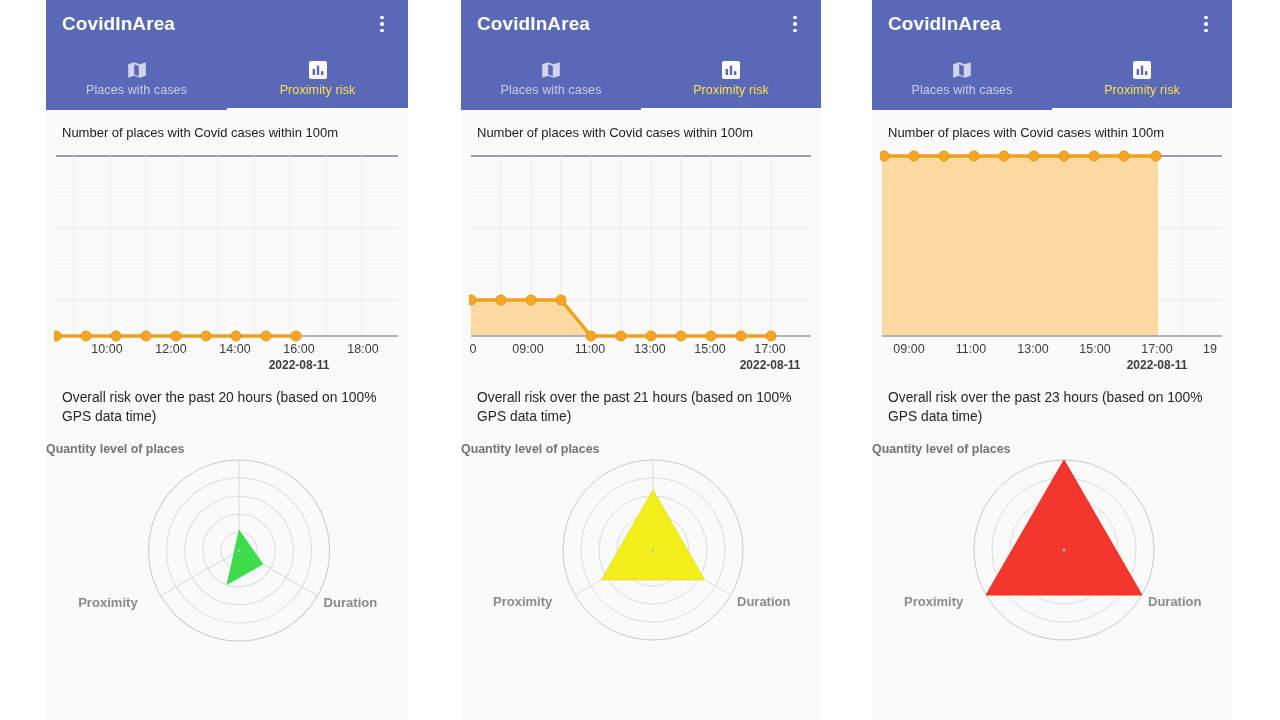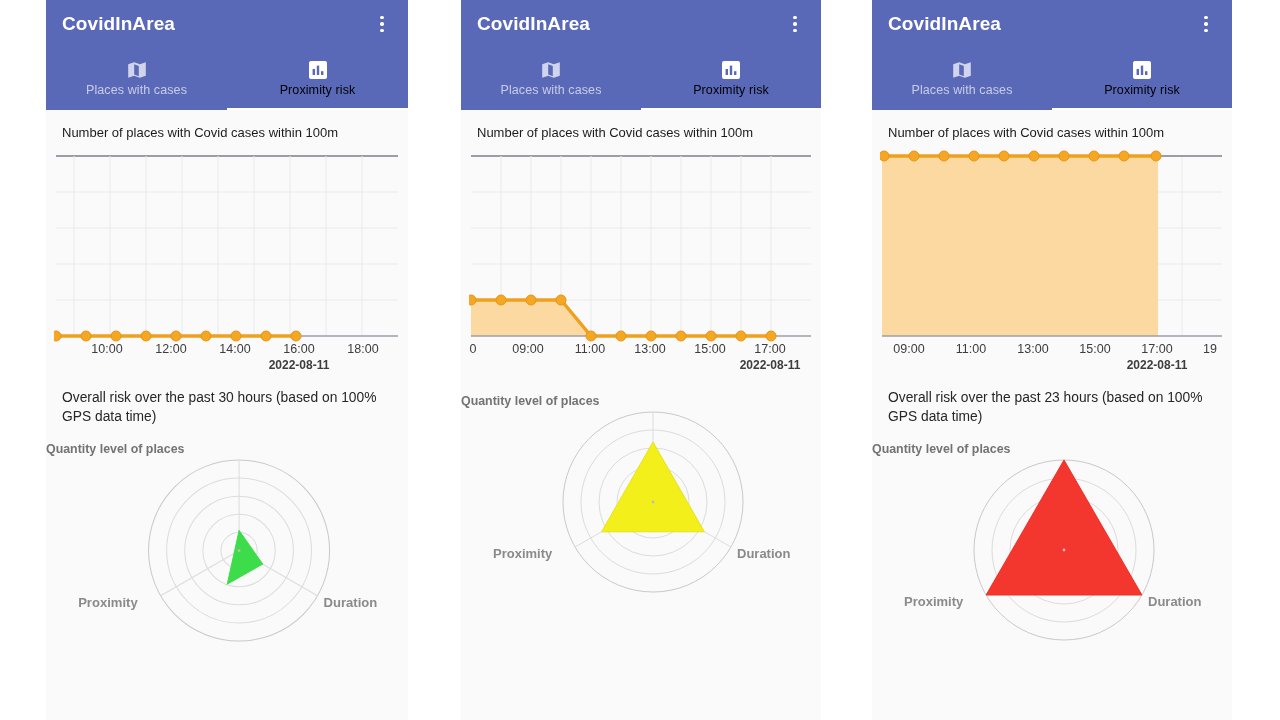--- a/index.html
+++ b/index.html
@@ -59,21 +59,21 @@
     display: flex; flex-direction: column;
     align-items: center; justify-content: center;
     position: relative;
     cursor: pointer;
   }
   .tab .tab-label {
     font-size: 12.5px;
     color: rgba(255,255,255,.66);
     letter-spacing: .1px;
   }
-  .tab.active .tab-label { color: #000000; }
+  .tab.active .tab-label { color: #fde047; }
   .tab .tab-ico { opacity: .72; }
   .tab.active .tab-ico { opacity: 1; }
   .tab-underline {
     position: absolute; left: 0; right: 0; bottom: 0;
     height: 2.5px; background: #ffffff;
   }
 
   
   .card-title {
     font-size: 13px;
@@ -198,21 +198,21 @@
           <text class="tick-label" x="53" y="205" text-anchor="middle">10:00</text>
           <text class="tick-label" x="117" y="205" text-anchor="middle">12:00</text>
           <text class="tick-label" x="181" y="205" text-anchor="middle">14:00</text>
           <text class="tick-label" x="245" y="205" text-anchor="middle">16:00</text>
           <text class="tick-label" x="309" y="205" text-anchor="middle">18:00</text>
           <text class="tick-sub" x="245" y="221" text-anchor="middle">2022-08-11</text>
         </g>
       </svg>
     </div>
 
-    <div class="risk-text">Overall risk over the past 30 hours (based on 100% GPS data time)</div>
+    <div class="risk-text">Overall risk over the past 20 hours (based on 100% GPS data time)</div>
 
     <div class="radar-title">Quantity level of places</div>
     <div class="radar-wrap">
       <svg class="radar-svg" viewBox="0 0 340 205">
         <g fill="none" stroke="#dcdcdc">
           <circle cx="182" cy="92" r="90" stroke="#c9c9c9"></circle>
           <circle cx="182" cy="92" r="72"></circle>
           <circle cx="182" cy="92" r="54"></circle>
           <circle cx="182" cy="92" r="36"></circle>
           <circle cx="182" cy="92" r="18"></circle>
@@ -306,20 +306,21 @@
           <text class="tick-label" x="59" y="205" text-anchor="middle">09:00</text>
           <text class="tick-label" x="121" y="205" text-anchor="middle">11:00</text>
           <text class="tick-label" x="181" y="205" text-anchor="middle">13:00</text>
           <text class="tick-label" x="241" y="205" text-anchor="middle">15:00</text>
           <text class="tick-label" x="301" y="205" text-anchor="middle">17:00</text>
           <text class="tick-sub" x="301" y="221" text-anchor="middle">2022-08-11</text>
         </g>
       </svg>
     </div>
 
+    <div class="risk-text">Overall risk over the past 21 hours (based on 100% GPS data time)</div>
 
     <div class="radar-title">Quantity level of places</div>
     <div class="radar-wrap">
       <svg class="radar-svg" viewBox="0 0 340 205">
         <g fill="none" stroke="#dcdcdc">
           <circle cx="182" cy="92" r="90" stroke="#c9c9c9"></circle>
           <circle cx="182" cy="92" r="72"></circle>
           <circle cx="182" cy="92" r="54"></circle>
           <circle cx="182" cy="92" r="36"></circle>
           <circle cx="182" cy="92" r="18"></circle>

